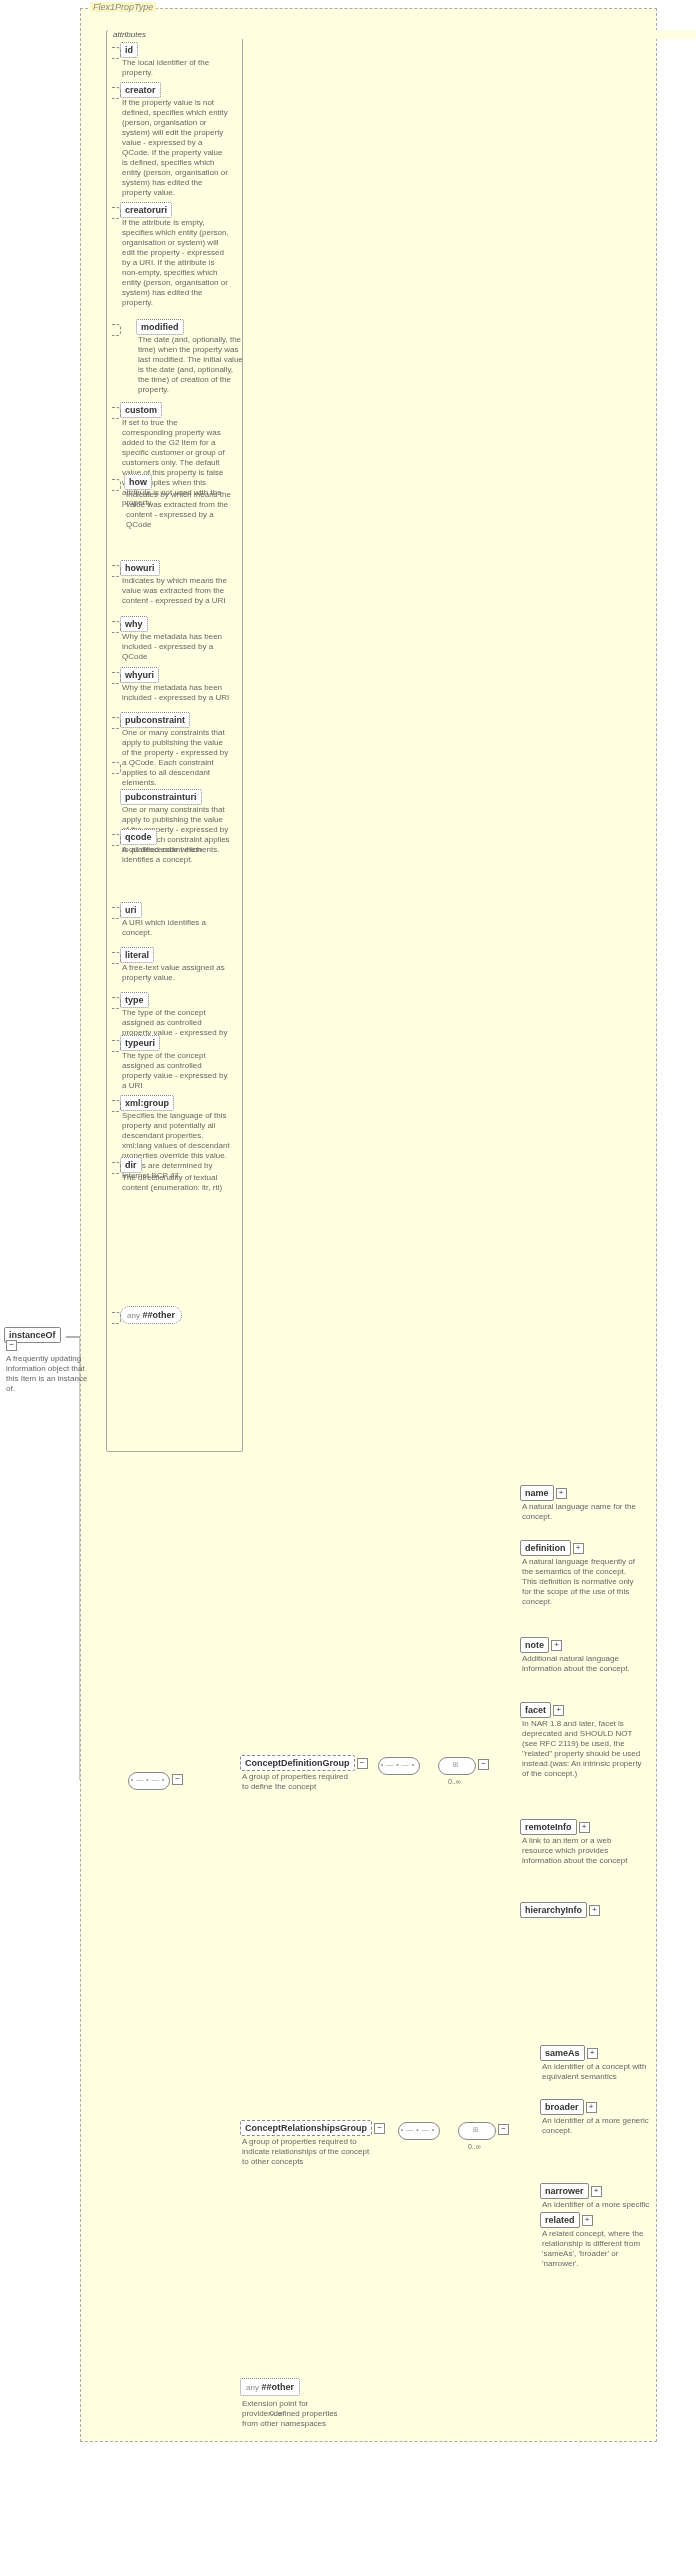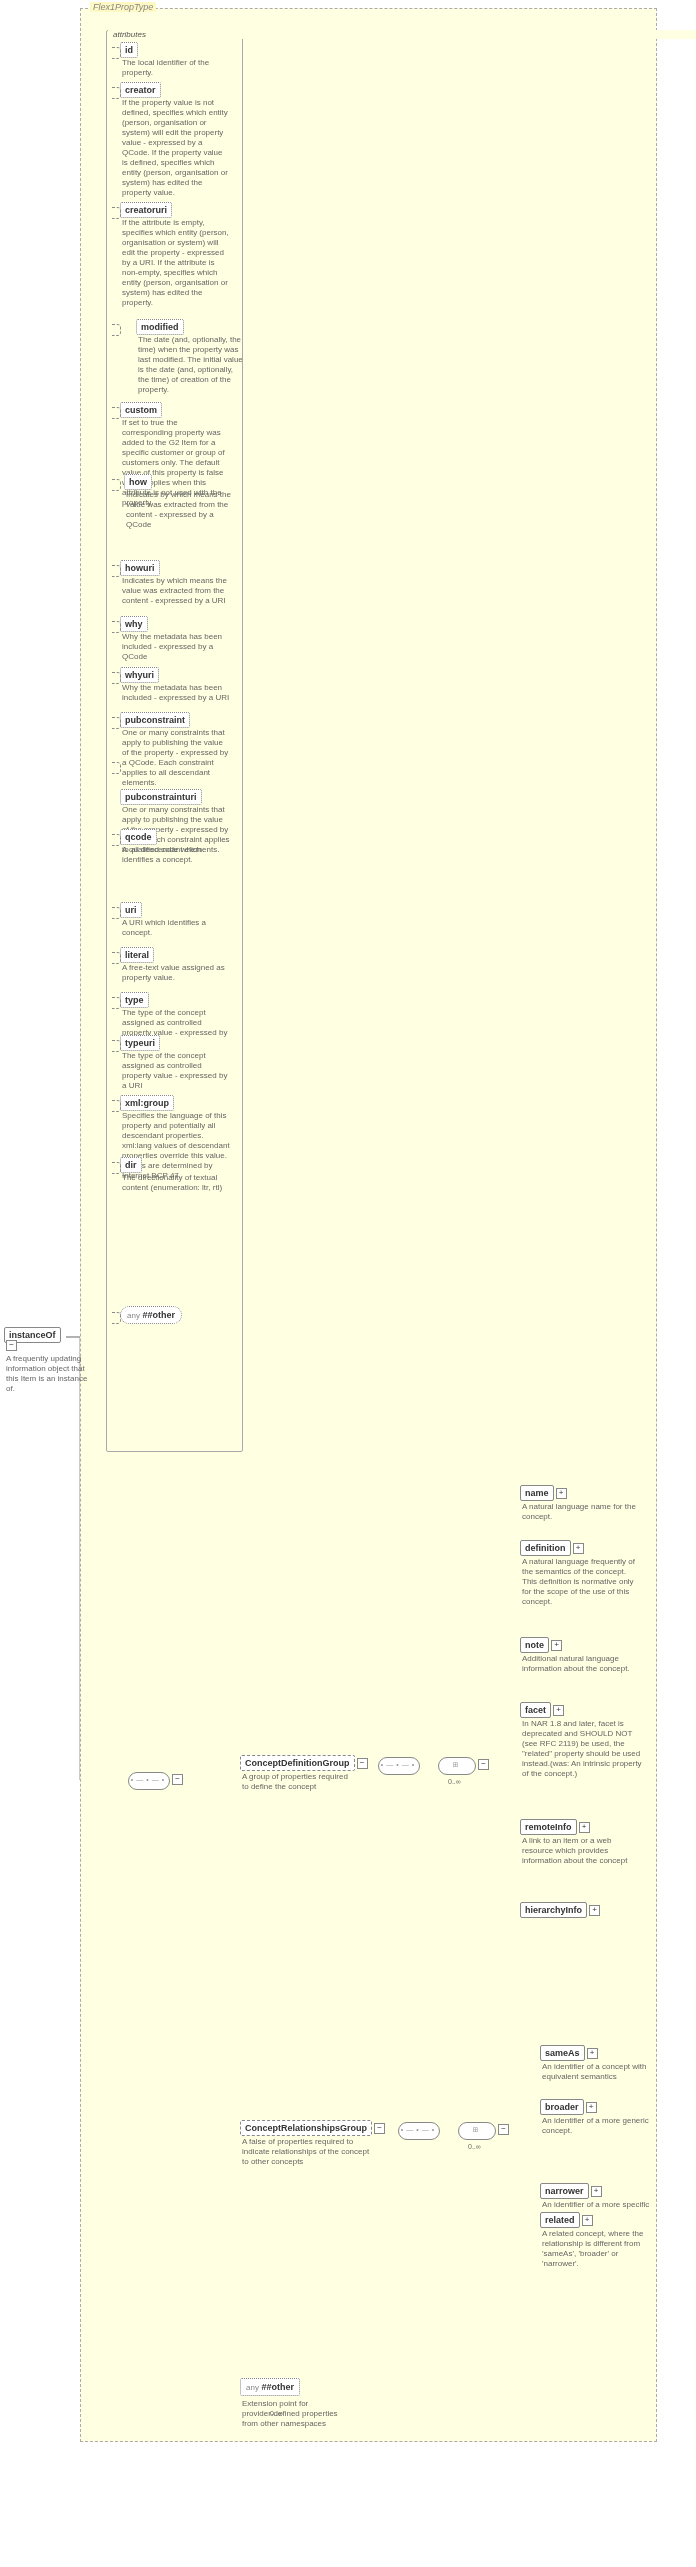--- a/index.html
+++ b/index.html
@@ -125,21 +125,21 @@
       <div class="nb" style="left: 520px; top: 1488px; width: 130px;"><span class="solid nm" style="border-style:solid">name</span><span class="pm">+</span><div class="doc" style="width:120px">A natural language name for the concept.</div></div>
       <div class="nb" style="left: 520px; top: 1543px; width: 130px;"><span class="solid nm" style="border-style:solid">definition</span><span class="pm">+</span><div class="doc" style="width:120px">A natural language frequently of the semantics of the concept. This definition is normative only for the scope of the use of this concept.</div></div>
       <div class="nb" style="left: 520px; top: 1640px; width: 130px;"><span class="solid nm" style="border-style:solid">note</span><span class="pm">+</span><div class="doc" style="width:120px">Additional natural language information about the concept.</div></div>
       <div class="nb" style="left: 520px; top: 1705px; width: 130px;"><span class="solid nm" style="border-style:solid">facet</span><span class="pm">+</span><div class="doc" style="width:120px">In NAR 1.8 and later, facet is deprecated and SHOULD NOT (see RFC 2119) be used, the "related" property should be used instead.(was: An intrinsic property of the concept.)</div></div>
       <div class="nb" style="left: 520px; top: 1822px; width: 130px;"><span class="solid nm" style="border-style:solid">remoteInfo</span><span class="pm">+</span><div class="doc" style="width:120px">A link to an item or a web resource which provides information about the concept</div></div>
       <div class="nb" style="left: 520px; top: 1905px; width: 130px;"><span class="solid nm" style="border-style:solid">hierarchyInfo</span><span class="pm">+</span></div>
     </div>
 
 <div class="nb" style="left:240px;top:2123px">
 <span class="dashed nm">ConceptRelationshipsGroup</span><span class="pm">−</span>
-<div class="doc" style="width:128px">A false of properties required to indicate relationships of the concept to other concepts</div>
+<div class="doc" style="width:128px">A group of properties required to indicate relationships of the concept to other concepts</div>
 </div>
 <div class="nb" style="left:398px;top:2122px"><span class="seq">•—•—•</span></div>
 <div class="nb" style="left:458px;top:2122px"><span class="seq" style="width:36px">⊞</span><span class="pm">−</span></div>
 <div class="card" style="left:468px;top:2143px">0..∞</div>
 <div id="g2-host">
       <div class="nb" style="left: 540px; top: 2048px; width: 120px;"><span class="solid nm">sameAs</span><span class="pm">+</span><div class="doc" style="width:112px">An identifier of a concept with equivalent semantics</div></div>
       <div class="nb" style="left: 540px; top: 2102px; width: 120px;"><span class="solid nm">broader</span><span class="pm">+</span><div class="doc" style="width:112px">An identifier of a more generic concept.</div></div>
       <div class="nb" style="left: 540px; top: 2162px; width: 120px; margin-top: 24px;"><span class="solid nm">narrower</span><span class="pm">+</span><div class="doc" style="width:112px">An identifier of a more specific concept.</div></div>
       <div class="nb" style="left: 540px; top: 2215px; width: 120px;"><span class="solid nm">related</span><span class="pm">+</span><div class="doc" style="width:112px">A related concept, where the relationship is different from 'sameAs', 'broader' or 'narrower'.</div></div>
     </div>

